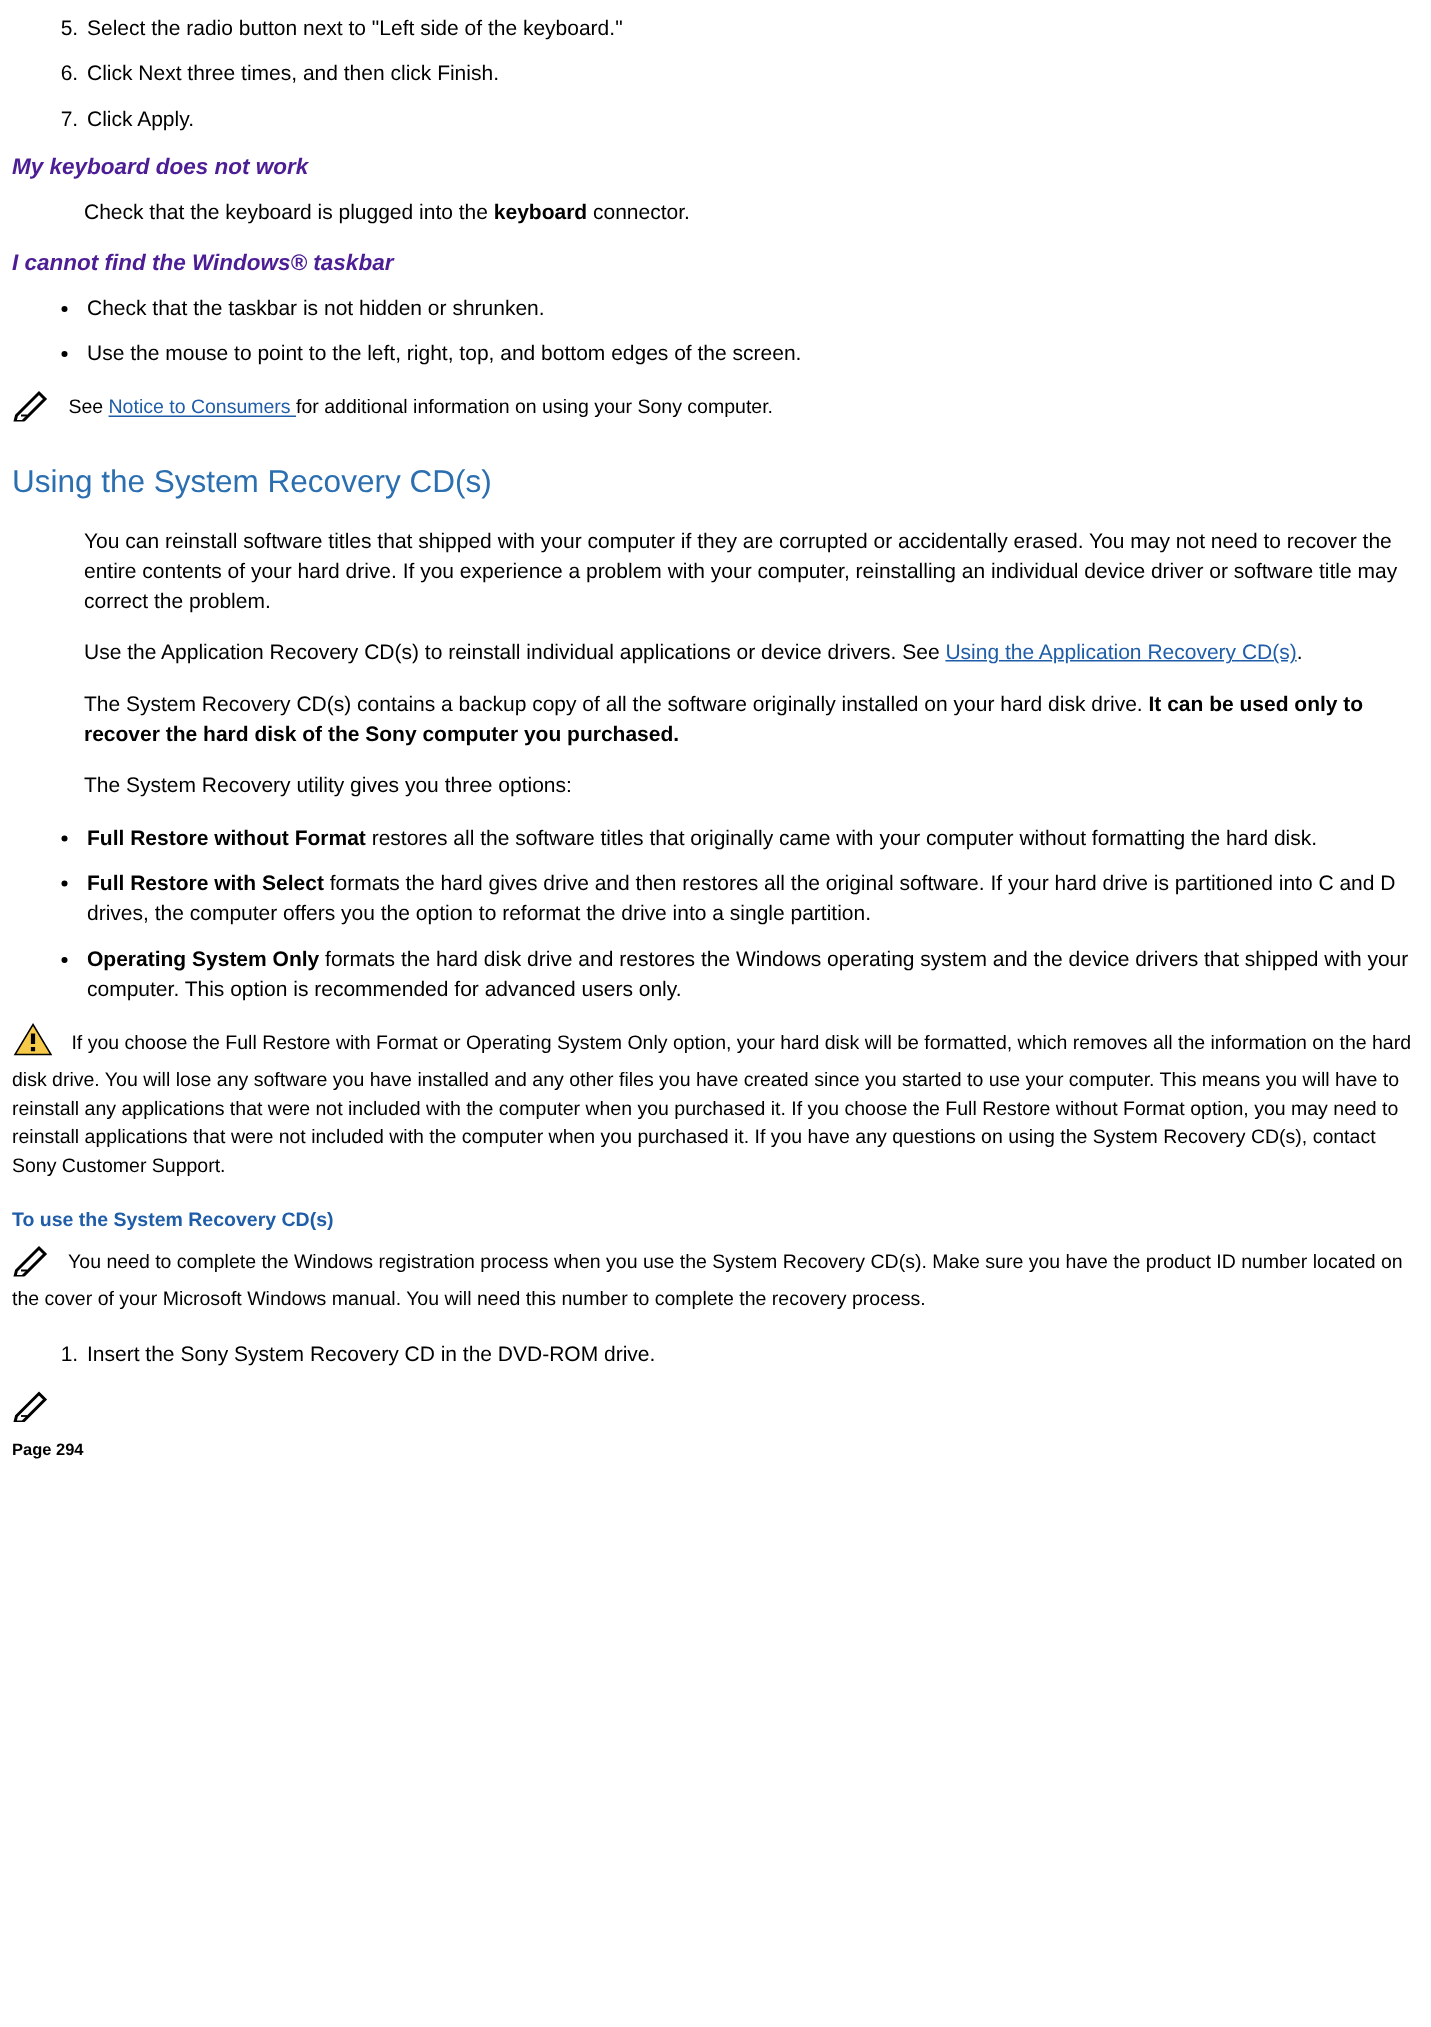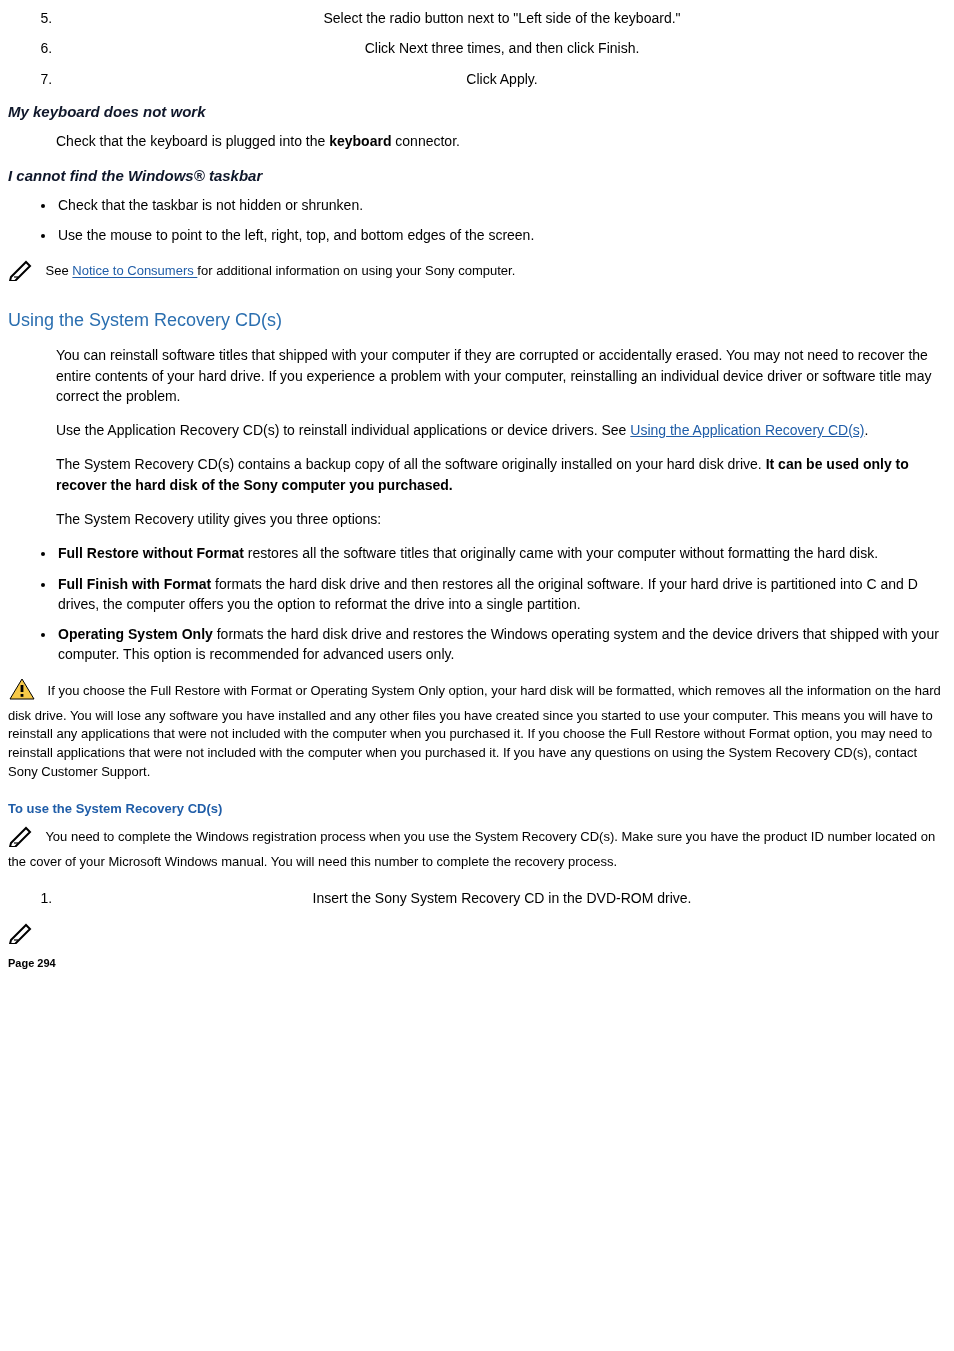--- a/index.html
+++ b/index.html
@@ -9,48 +9,48 @@
     margin: 0;
     padding: 4px 8px;
     line-height: 1.45;
     width: 954px;
     box-sizing: border-box;
   }
   ol, ul {
     margin: 4px 0 12px 0;
     padding-left: 48px;
   }
-  ol.numbered { list-style-type: decimal; text-align: center; }
+  ol.numbered { list-style-type: decimal; }
   ul.bulleted { list-style-type: disc; }
   li {
     margin-bottom: 10px;
     padding-left: 2px;
   }
   .indent-block {
     margin-left: 48px;
     margin-top: 6px;
     margin-bottom: 14px;
   }
   .heading-blue-italic {
-    color: #0f172a;
+    color: #4c1d95;
     font-weight: bold;
     font-style: italic;
     font-size: 15px;
     margin: 10px 0 8px 0;
   }
   .heading-blue-bold {
     color: #1f5da8;
     font-weight: bold;
     font-size: 13px;
     margin: 18px 0 4px 0;
   }
   h2.section-title {
     color: #2b6fb0;
     font-weight: normal;
-    font-size: 18px;
+    font-size: 21px;
     margin: 20px 0 12px 0;
   }
   a.inline-link {
     color: #1f5da8;
     text-decoration: underline;
   }
   .note-row {
     display: block;
     margin: 4px 0 6px 0;
     font-size: 13px;
@@ -115,21 +115,21 @@
   <span>The System Recovery CD(s) contains a backup copy of all the software originally installed on your hard disk drive. </span><strong>It can be used only to recover the hard disk of the Sony computer you purchased.</strong>
 </div>
 
 <div class="indent-block">The System Recovery utility gives you three options:</div>
 
 <ul class="bulleted">
   <li>
     <strong>Full Restore without Format</strong><span> restores all the software titles that originally came with your computer without formatting the hard disk.</span>
   </li>
   <li>
-    <strong>Full Finish with Format</strong><span> formats the hard disk drive and then restores all the original software. If your hard drive is partitioned into C and D drives, the computer offers you the option to reformat the drive into a single partition.</span>
+    <strong>Full Restore with Select</strong><span> formats the hard gives drive and then restores all the original software. If your hard drive is partitioned into C and D drives, the computer offers you the option to reformat the drive into a single partition.</span>
   </li>
   <li>
     <strong>Operating System Only</strong><span> formats the hard disk drive and restores the Windows operating system and the device drivers that shipped with your computer. This option is recommended for advanced users only.</span>
   </li>
 </ul>
 
 <div class="note-row">
   <span class="icon-warn">
     <svg width="28" height="24" viewBox="0 0 28 24">
         <polygon points="14,2 26,22 2,22" fill="#f7c948" stroke="#000" stroke-width="1"></polygon>

